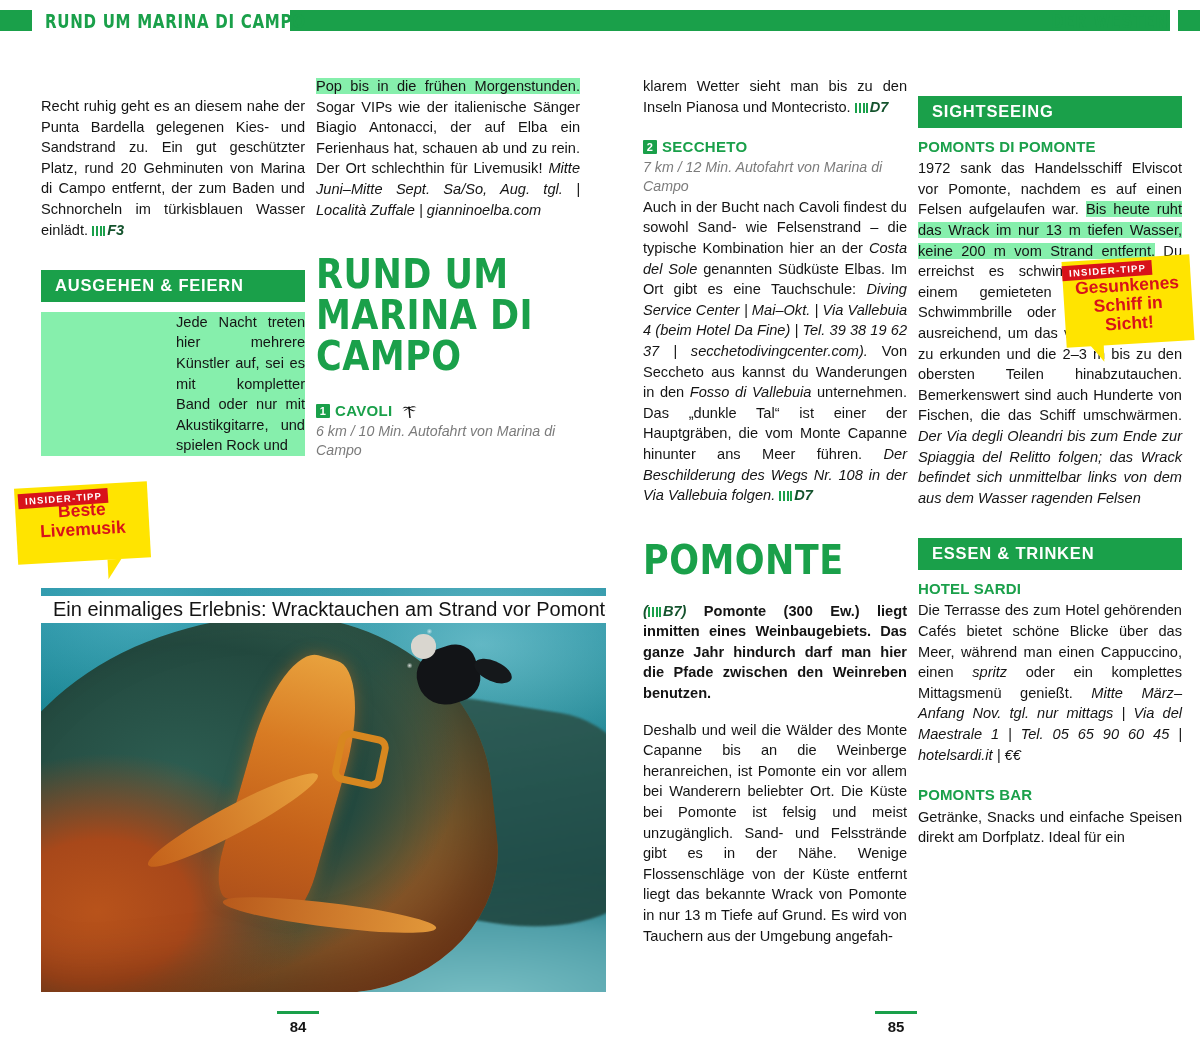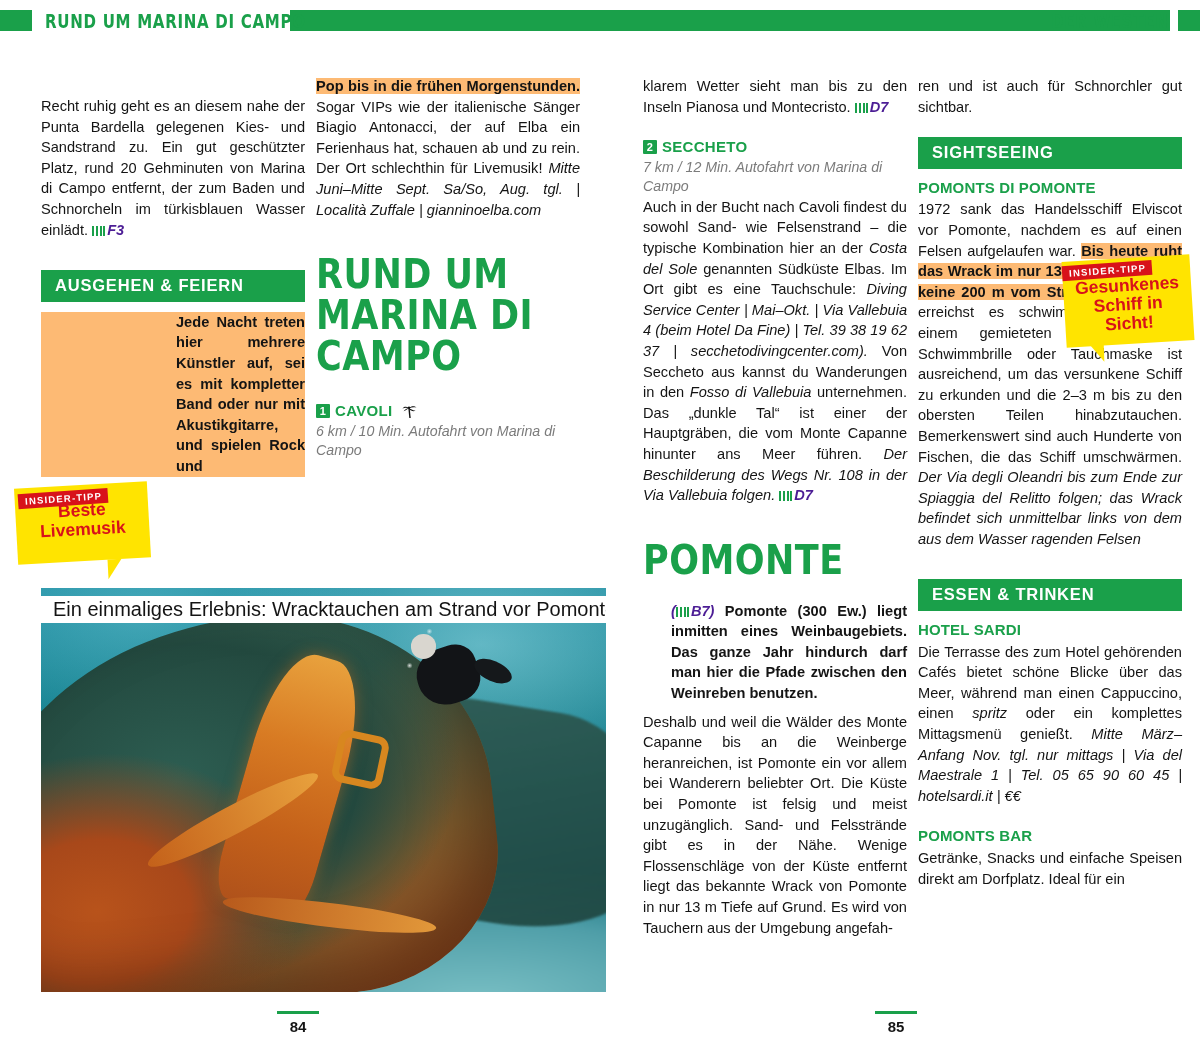--- a/index.html
+++ b/index.html
@@ -51,27 +51,27 @@
     line-height: 20.6px;
     color: #141414;
     text-align: justify;
   }
   .col.c1 { left: 41px;  }
   .col.c2 { left: 316px; }
   .col.c3 { left: 643px; }
   .col.c4 { left: 918px; }
 
   p { margin: 0; text-align: justify; text-justify: inter-word; hyphens: none; }
-  p + p { margin-top: 8px; }
+  p + p { margin-top: 16px; }
   .gap-md { height: 20px; }
   .gap-lg { height: 30px; }
 
   
   .mapref {
-    color: #4c1d95;
+    color: #14532d;
     font-style: italic;
     font-weight: 600;
     white-space: nowrap;
   }
   .bookicon {
     display: inline-block;
     width: 13px; height: 10px;
     position: relative;
     vertical-align: -1px;
     margin-right: 2px;
@@ -146,22 +146,22 @@
 
   .approach {
     color: #7b7b7b;
     font-style: italic;
     font-size: 14.2px;
     line-height: 19.5px;
     text-align: left;
   }
 
   em, .it { font-style: italic; }
-  .bold { font-weight: 700; margin-left: 28px; }
-  .hl { background: #fdba74; box-decoration-break: clone; font-weight: bold; -webkit-box-decoration-break: clone; }
+  .bold { font-weight: 700; }
+  .hl { background: #86efac; box-decoration-break: clone; -webkit-box-decoration-break: clone; }
 
   
   .tip {
     position: absolute;
     z-index: 5;
   }
   .tip .bubble {
     background: #ffe400;
     position: relative;
     padding: 14px 10px 12px 10px;
@@ -441,21 +441,20 @@
 
     <div class="chapter">POMONTE</div>
 
     <div style="height:20px"></div>
 
     <p class="bold"><span class="mapref">(<span class="bookicon"><i></i><i></i><i></i><i></i></span><span>B7</span>)</span> <span>Pomonte (300 Ew.) liegt inmitten eines Weinbaugebiets. Das ganze Jahr hindurch darf man hier die Pfade zwischen den Weinreben benutzen.</span></p>
     <p>Deshalb und weil die Wälder des Monte Capanne bis an die Weinberge heranreichen, ist Pomonte ein vor allem bei Wanderern beliebter Ort. Die Küste bei Pomonte ist felsig und meist unzugänglich. Sand- und Felsstrände gibt es in der Nähe. Wenige Flossenschläge von der Küste entfernt liegt das bekannte Wrack von Pomonte in nur 13 m Tiefe auf Grund. Es wird von Tauchern aus der Umgebung angefah-</p>
   </div>
 
   <div class="col c4">
-    <p>ren und ist auch für Schnorchler gut sichtbar.</p>
 
     <div class="gap-md"></div>
 
     <div class="banner">SIGHTSEEING</div>
 
     <div style="height:9px"></div>
 
     <div class="subhead">POMONTS DI POMONTE</div>
     <p><span>1972 sank das Handelsschiff Elviscot vor Pomonte, nachdem es auf einen Felsen aufgelaufen war. </span><span class="hl">Bis heute ruht das Wrack im nur 13 m tiefen Wasser, keine 200 m vom Strand entfernt.</span><span> Du erreichst es schwimmend oder mit einem gemieteten Tretboot. Eine Schwimmbrille oder Tauchmaske ist ausreichend, um das versunkene Schiff zu erkunden und die 2–3 m bis zu den obersten Teilen hinabzutauchen. Bemerkenswert sind auch Hunderte von Fischen, die das Schiff umschwärmen. </span><em class="it">Der Via degli Oleandri bis zum Ende zur Spiaggia del Relitto folgen; das Wrack befindet sich unmittelbar links von dem aus dem Wasser ragenden Felsen</em></p>
 

